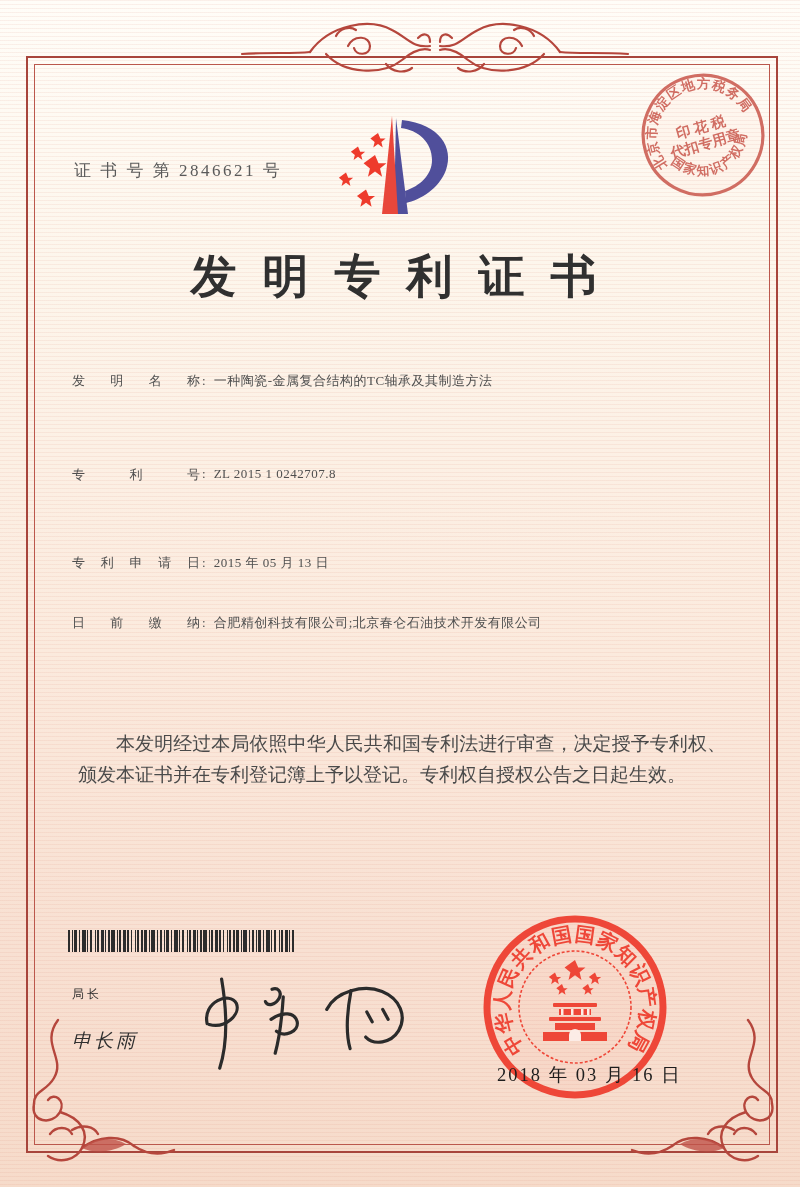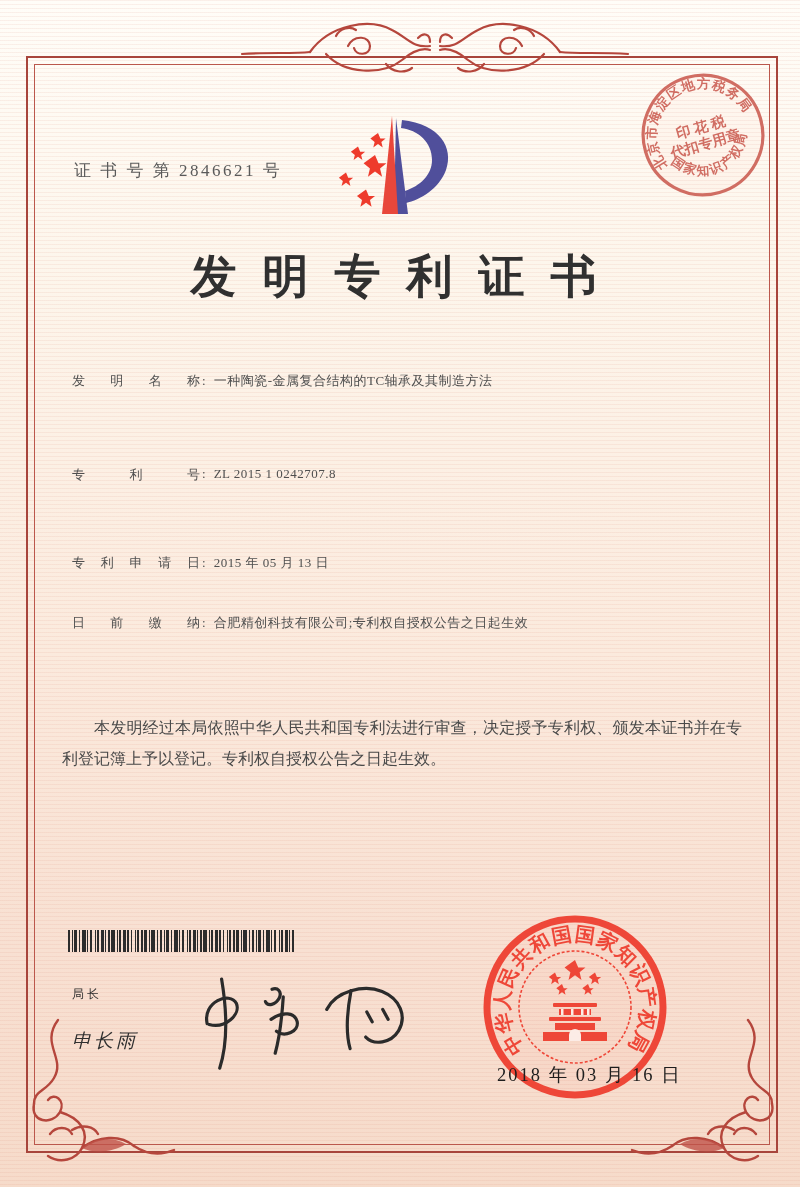--- a/index.html
+++ b/index.html
@@ -23,21 +23,21 @@
   .title{position:absolute;left:0;top:246px;width:100%;text-align:center;
          font-size:46px;font-weight:600;color:#303030;letter-spacing:26px;padding-left:13px;box-sizing:border-box;}
   
   .frow{position:absolute;left:72px;right:60px;font-size:13px;color:#4f4f4f;white-space:nowrap;}
   .frow .lbl{display:inline-block;width:128px;text-align:justify;text-align-last:justify;vertical-align:top;}
   .frow .colon{margin:0 8px 0 2px;}
   .frow .val{letter-spacing:.5px;}
   .r0{top:372px}.r1{top:434px}.r2{top:466px}.r3{top:554px}.r4{top:614px}.r5{top:676px}
   
   .body-text{position:absolute;left:62px;right:58px;top:712px;color:#4a4a4a;}
-  .body-text p{margin:0;font-size:16px;line-height:31px;text-indent:2em;text-align:justify;}
+  .body-text p{margin:16px;font-size:19px;line-height:31px;text-indent:2em;text-align:justify;}
   
   .barcode{position:absolute;left:68px;top:930px;}
   .signer-title{position:absolute;left:72px;top:986px;font-size:12px;color:#2f2f2f;
                 font-family:"Liberation Sans","DejaVu Sans",sans-serif;letter-spacing:3px;}
   .signer-name{position:absolute;left:72px;top:1028px;font-size:19px;color:#2f2f2f;
                font-family:"Liberation Sans","DejaVu Sans",sans-serif;letter-spacing:3px;font-style:italic;}
   .signature{position:absolute;left:185px;top:968px;transform:rotate(-2deg);}
   .seal{position:absolute;left:483px;top:915px;}
   .issue-date{position:absolute;left:497px;top:1062px;font-size:18.5px;color:#1e1e1e;letter-spacing:2px;z-index:5;}
 </style>
@@ -144,21 +144,21 @@
   <div class="frow r0">
     <span class="lbl">发明名称</span><span class="colon">:</span><span class="val">一种陶瓷-金属复合结构的TC轴承及其制造方法</span>
   </div>
   <div class="frow r2">
     <span class="lbl">专利号</span><span class="colon">:</span><span class="val">ZL 2015 1 0242707.8</span>
   </div>
   <div class="frow r3">
     <span class="lbl">专利申请日</span><span class="colon">:</span><span class="val">2015 年 05 月 13 日</span>
   </div>
   <div class="frow r4">
-    <span class="lbl">日前缴纳</span><span class="colon">:</span><span class="val">合肥精创科技有限公司;专利权自授权公告之日起生效</span>
+    <span class="lbl">日前缴纳</span><span class="colon">:</span><span class="val">合肥精创科技有限公司;北京春仑石油技术开发有限公司</span>
   </div>
 
   <div class="body-text">
     <p>本发明经过本局依照中华人民共和国专利法进行审查，决定授予专利权、颁发本证书并在专利登记簿上予以登记。专利权自授权公告之日起生效。</p>
   </div>
 
   <svg class="barcode" width="226" height="22" viewBox="0 0 226 22">
     <line x1="0" y1="11" x2="226" y2="11" stroke="#2c2c2c" stroke-width="22" stroke-dasharray="2 2 1 1 3 2 1 2 4 1 1 2 2 3 1 1 2 2 3 1 1 2 2 1 4 2 1 1 2 2 3 1 2 2 1 3 1 1 2 2 2 1 3 2 1 1 4 2 1 2"></line>
   </svg>
 

